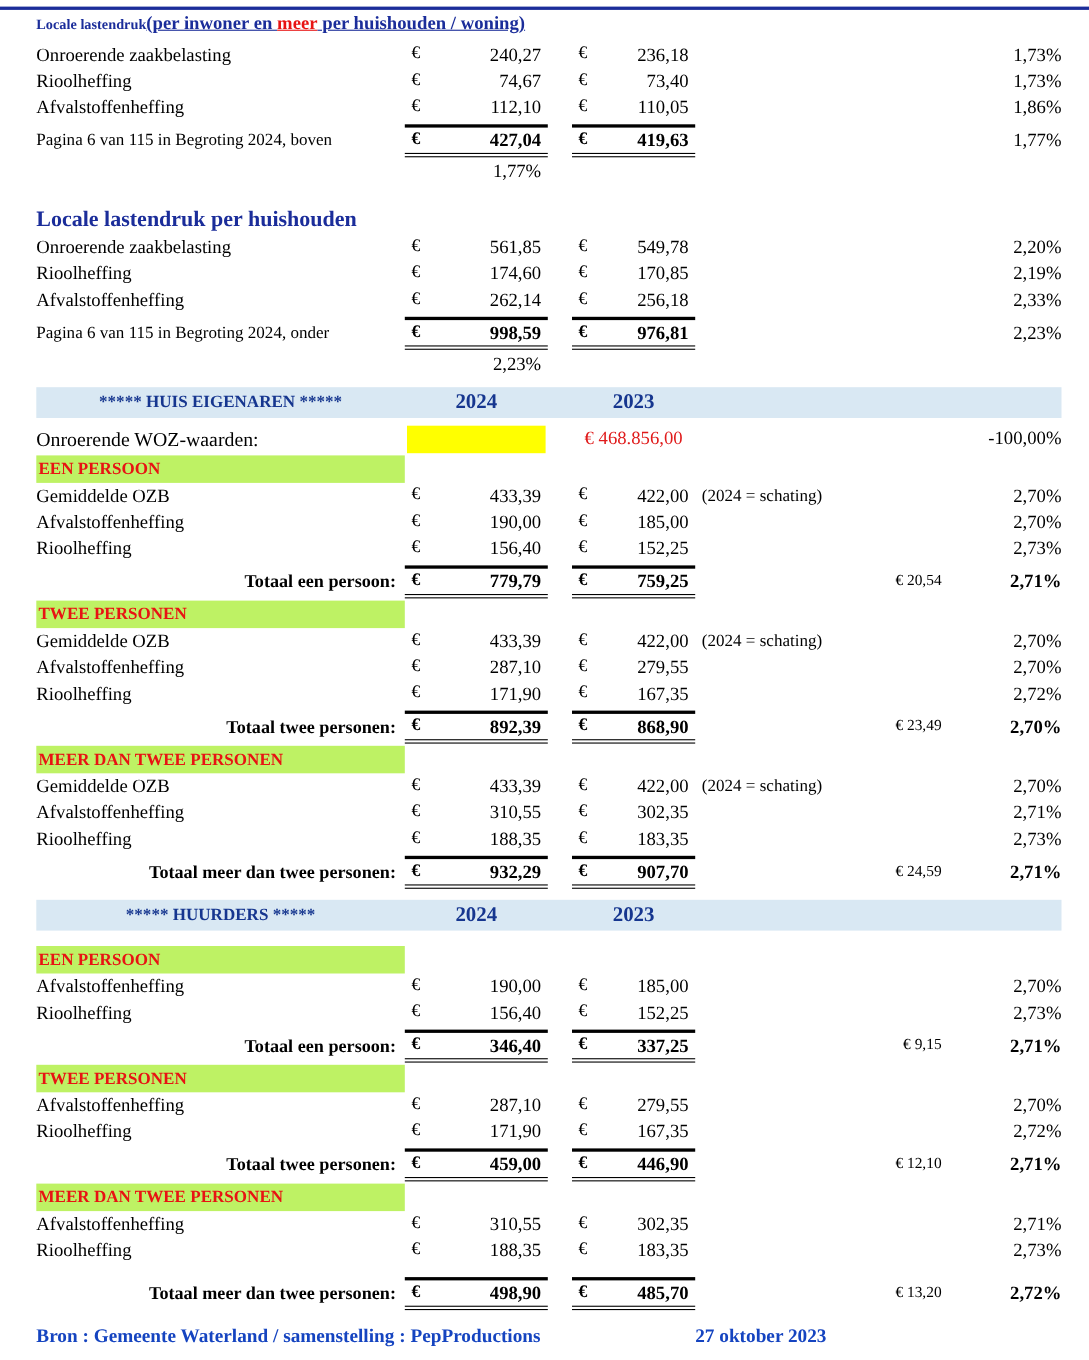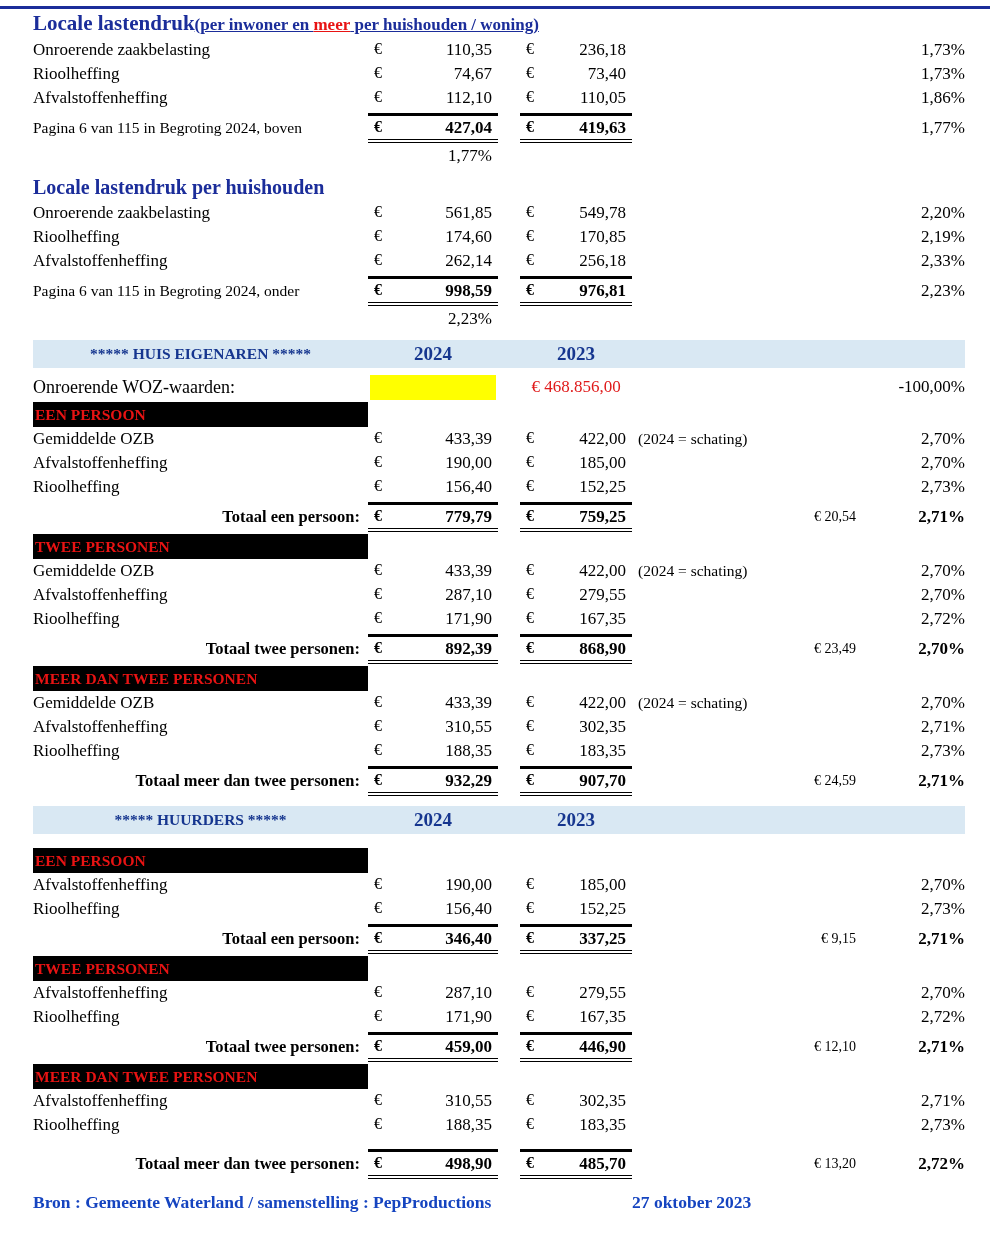--- a/index.html
+++ b/index.html
@@ -5,24 +5,24 @@
   html,body{margin:0;padding:0;background:#ffffff;}
   body{width:990px;height:1236px;overflow:hidden;
        font-family:"Liberation Serif","DejaVu Serif",serif;color:#000;}
   .top-rule{height:3px;background:#1b2d9a;margin-top:6px;}
   .sheet{padding:0 25px 0 33px;}
   .row{display:grid;grid-template-columns:335px 130px 22px 112px 148px 78px 1fr;
        align-items:center;min-height:24px;}
   .c{min-height:1px;}
   
   .title-row{margin-top:2px;min-height:27px;display:flex;align-items:baseline;}
-  .h1{font-size:21px;font-weight:bold;color:#1b2d9a;white-space:pre;}
+  .h1{font-size:13px;font-weight:bold;color:#1b2d9a;white-space:pre;}
   .h1sub{font-size:17px;font-weight:bold;color:#1b2d9a;white-space:pre;text-decoration:underline;}
   .h1sub.red{color:#e81313;}
-  .h2{font-size:20px;font-weight:bold;color:#1b2d9a;margin-top:7px;min-height:27px;
+  .h2{font-size:20px;font-weight:bold;color:#1b2d9a;margin-top:19px;min-height:27px;
       display:flex;align-items:center;}
   
   .lbl{font-size:17px;}
   .money{display:flex;justify-content:space-between;padding:0 6px;font-size:17px;}
   .eu{font-size:16px;}
   .tcell{border-top:3px solid #000;border-bottom:4px double #000;
          padding-top:2px;padding-bottom:1px;font-weight:bold;}
   .trow{margin-top:3px;margin-bottom:2px;min-height:29px;}
   .total-lbl{font-weight:bold;font-size:16.5px;text-align:right;padding-right:8px;}
   .pagina{font-weight:normal;font-size:15.5px;}
@@ -39,21 +39,21 @@
   
   .woz-row{margin-top:6px;min-height:26px;}
   .woz-lbl{font-size:18px;}
   .woz-cell{background:#ffff00;height:25px;margin:0 2px;}
   .red-val{color:#e01b1b;font-size:17px;text-align:center;white-space:nowrap;}
   .date-row{min-height:23px;}
   .peil-lbl{font-size:15px;text-align:right;padding-right:8px;}
   .date-val{font-size:16.5px;font-weight:bold;color:#1544c0;text-align:center;}
   
   .ghead{min-height:25px;margin-top:2px;}
-  .ghead-cell{background:#000000;color:#e81313;font-weight:bold;font-size:15.5px;
+  .ghead-cell{background:#bef264;color:#e81313;font-weight:bold;font-size:15.5px;
               padding:3px 0 3px 2px;align-self:stretch;display:flex;align-items:center;}
   
   .footer-row{margin-top:10px;min-height:26px;}
   .footer-src{grid-column:1 / span 4;font-size:17.5px;font-weight:bold;color:#1544c0;}
   .footer-date{grid-column:5 / span 2;font-size:17.5px;font-weight:bold;color:#1544c0;}
 </style>
 </head>
 <body>
 
 <div class="top-rule"></div>
@@ -64,21 +64,21 @@
     <span class="h1">Locale lastendruk</span>
     <span class="h1sub">(per inwoner en </span>
       <span class="h1sub red">meer</span>
       <span class="h1sub"> per huishouden / woning)</span>
   </div>
 
   <div class="row">
     <div class="c lbl">Onroerende zaakbelasting</div>
     <div class="c money">
         <span class="eu">€</span>
-        <span>110,35</span>
+        <span>240,27</span>
       </div>
     <div class="c"></div>
     <div class="c money">
         <span class="eu">€</span>
         <span>236,18</span>
       </div>
     <div class="c note"></div>
     <div class="c diff"></div>
     <div class="c pct">1,73%</div>
   </div>

